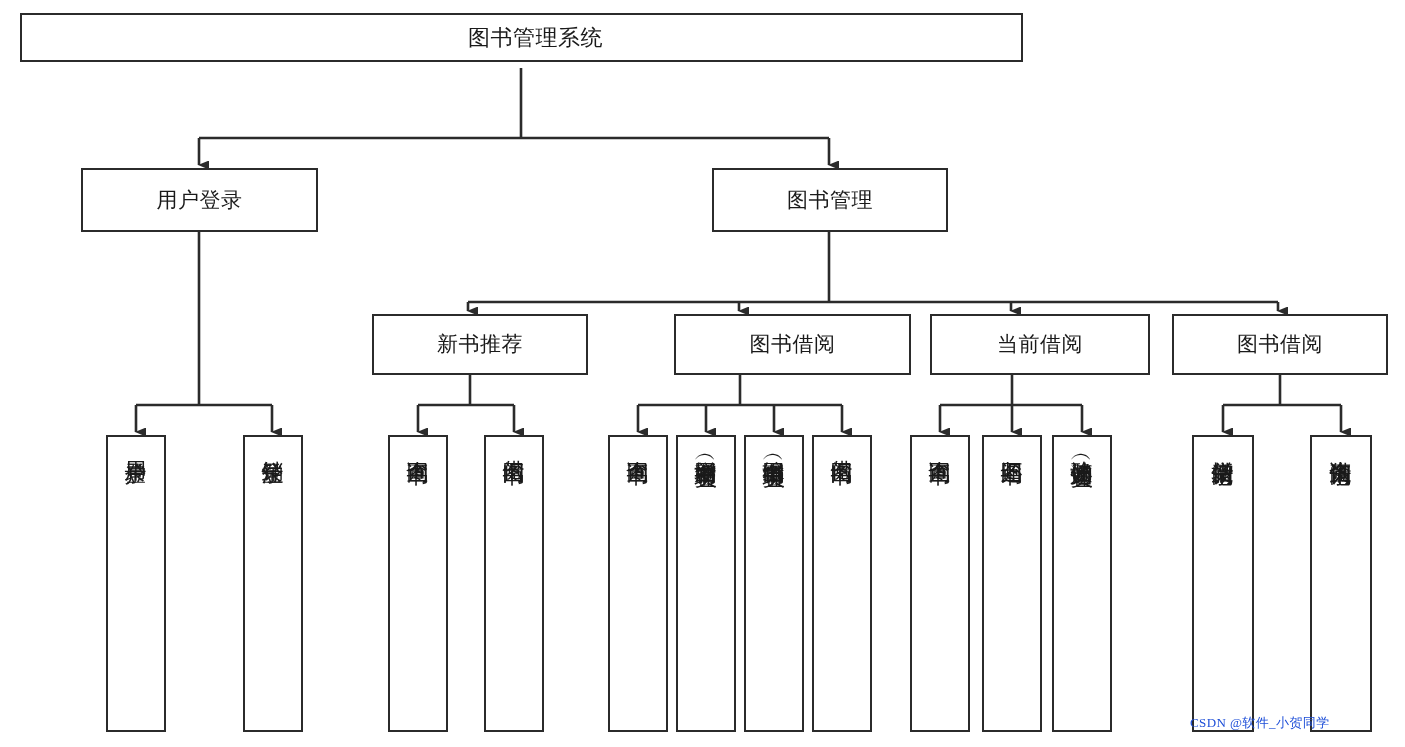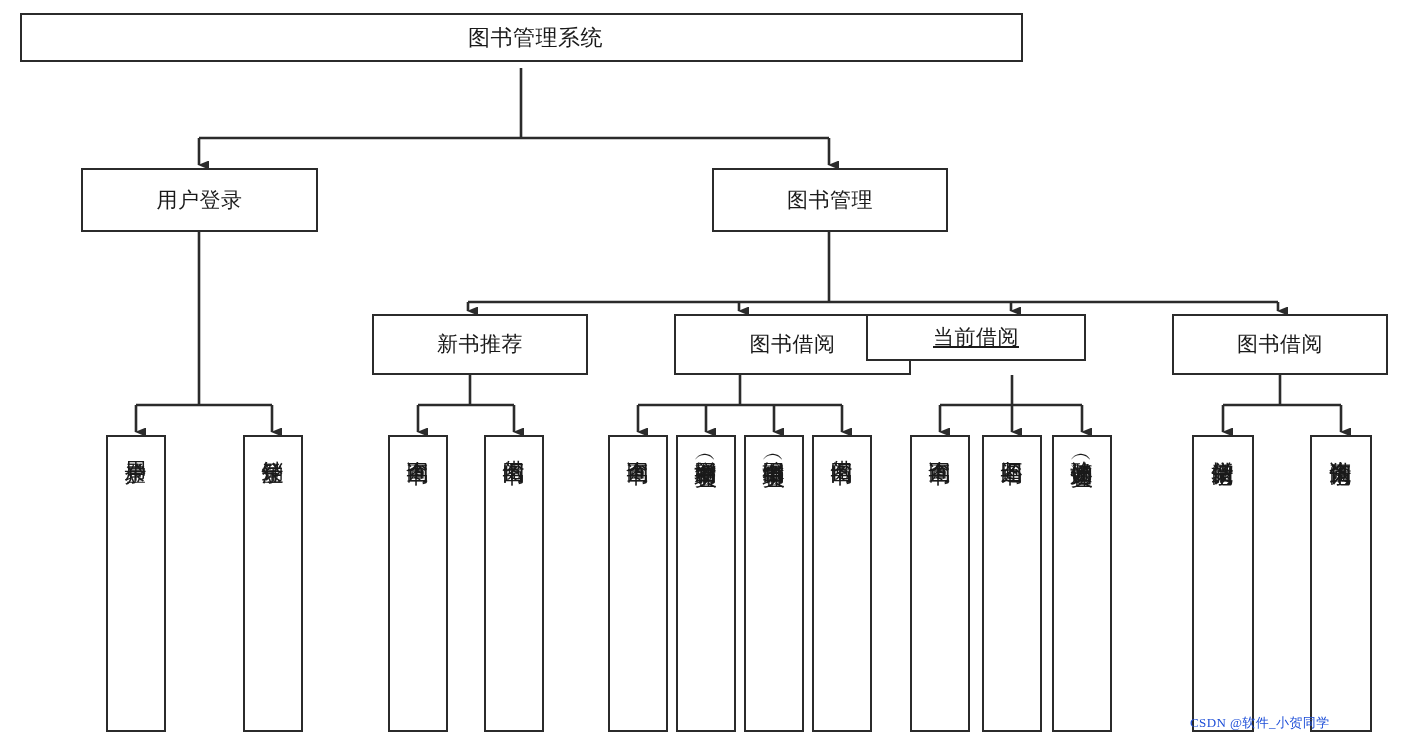--- a/index.html
+++ b/index.html
@@ -135,21 +135,21 @@
       </div>
       <div class="node h" id="node-book-manage" style="left: 712px; top: 168px; width: 236px; height: 64px;">
         <span class="label">图书管理</span>
       </div>
       <div class="node h" id="node-new-book-recommend" style="left: 372px; top: 314px; width: 216px; height: 61px;">
         <span class="label">新书推荐</span>
       </div>
       <div class="node h" id="node-book-borrow" style="left: 630px; top: 314px; width: 237px; height: 61px; margin-left: 44px;">
         <span class="label">图书借阅</span>
       </div>
-      <div class="node h" id="node-current-borrow" style="left: 866px; top: 314px; width: 220px; height: 47px; text-decoration: underline;">
+      <div class="node h" id="node-current-borrow" style="left: 930px; top: 314px; width: 220px; height: 61px;">
         <span class="label">当前借阅</span>
       </div>
       <div class="node h" id="node-borrow-record" style="left: 1172px; top: 314px; width: 216px; height: 61px;">
         <span class="label">图书借阅</span>
       </div>
       <div class="node v" id="node-leaf-user-login" style="left: 106px; top: 435px; width: 60px; height: 297px;">
         <span class="label">用户登录</span>
       </div>
       <div class="node v" id="node-leaf-logout" style="left: 243px; top: 435px; width: 60px; height: 297px;">
         <span class="label">注销登录</span>

